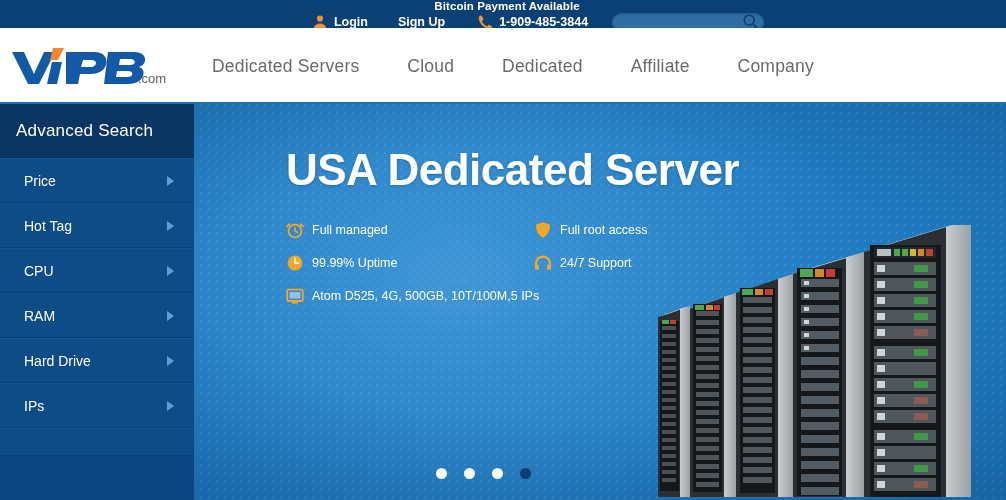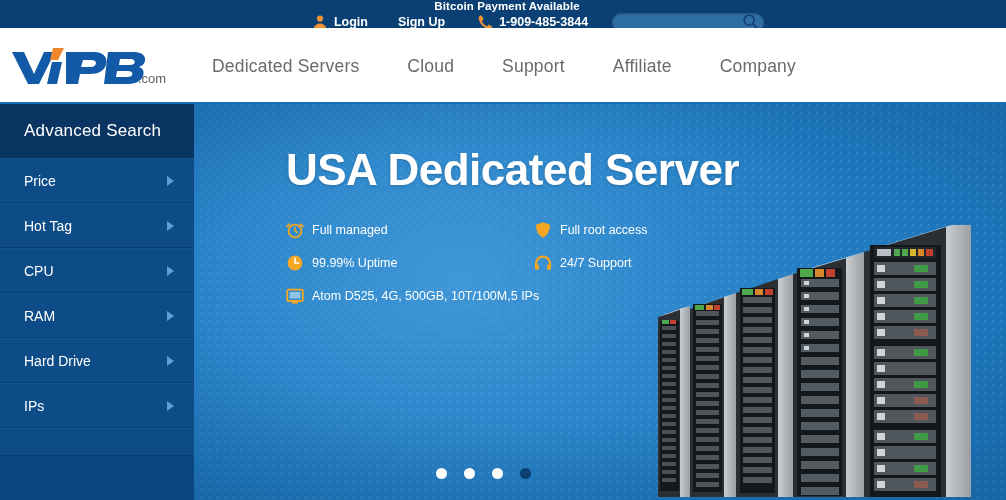--- a/index.html
+++ b/index.html
@@ -181,21 +181,21 @@
     background: #0b4680;
     z-index: 6;
     overflow: hidden;
   }
   .sb-header {
     height: 54px;
     background: #0a3562;
     color: #ffffff;
     display: flex;
     align-items: center;
-    padding-left: 24px;
+    padding-left: 16px;
     box-sizing: border-box;
     font-size: 17px;
     letter-spacing: .2px;
   }
   .sb-item {
     position: relative;
     height: 45px;
     display: flex;
     align-items: center;
     padding: 0 14px 0 24px;
@@ -394,21 +394,21 @@
                  C134.6 36 129 40 120 40 L96 40 Z
                  M112 15 L111 21 L122 21 C125 21 126.5 20 126.7 18.5 C126.9 16.6 125.4 15 122.5 15 Z
                  M109 27 L108 33 L119 33 C122.4 33 124.3 31.8 124.4 30 C124.5 28.2 122.8 27 119.8 27 Z" fill="#1259a8"></path>
         <text x="130" y="39" font-family="Liberation Sans, sans-serif" font-size="13" fill="#5f5f5f">.com</text>
       </svg>
     </a>
 
     <nav class="nav">
       <a class="nav-item">Dedicated Servers</a>
       <a class="nav-item">Cloud</a>
-      <a class="nav-item">Support</a>
+      <a class="nav-item">Dedicated</a>
       <a class="nav-item">Affiliate</a>
       <a class="nav-item">Company</a>
     </nav>
   </div>
   <div class="header-underline"></div>
 
   <div class="hero">
     <div class="hero-dots"></div>
     <div class="hero-glow"></div>
 

